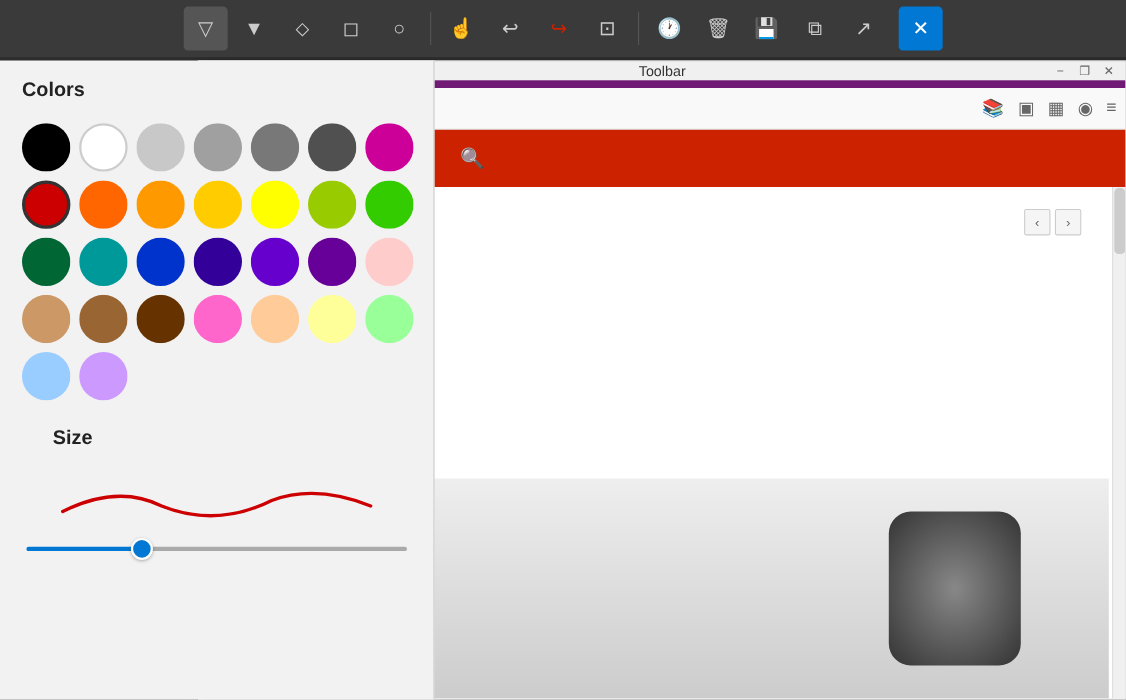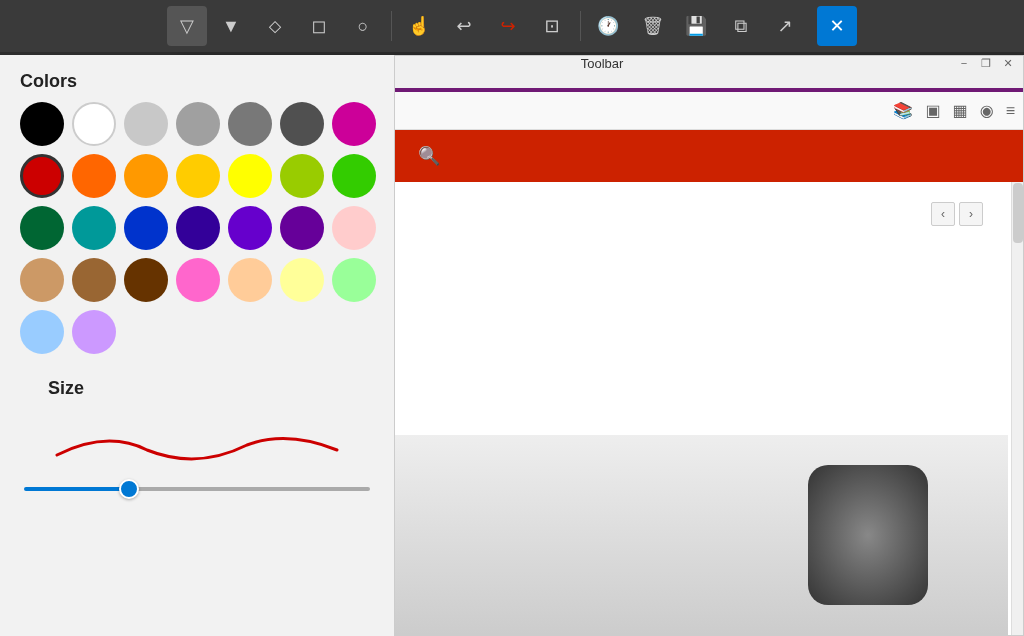--- a/index.html
+++ b/index.html
@@ -64,24 +64,25 @@
       right: 0;
       bottom: 0;
       background: #fff;
       border: 1px solid #ccc;
       box-shadow: 0 2px 10px rgba(0,0,0,0.3);
       display: flex;
       flex-direction: column;
       z-index: 10;
     }
     .browser-titlebar {
-      height: 36px;
+      height: 24px;
       background: #f0f0f0;
-      border-bottom: 4px solid #701a75;
-      display: flex;
+      border-bottom: 7px solid #701a75;
+      display: flex;
+      align-items: center;
       justify-content: center;
       position: relative;
       font-size: 13px;
       color: #333;
       font-weight: 500;
     }
     .browser-titlebar .title-text {
       font-size: 13px;
       color: #333;
     }
@@ -223,21 +224,21 @@
       bottom: 0;
       background: #f2f2f2;
       border-right: 1px solid #ccc;
       z-index: 50;
       padding: 16px 20px;
     }
     .panel-section-title {
       font-size: 18px;
       font-weight: 600;
       color: #222;
-      margin-bottom: 10px;
+      margin-bottom: 20px;
     }
     .color-grid {
       display: grid;
       grid-template-columns: repeat(7, 1fr);
       gap: 8px;
       margin-bottom: 24px;
     }
     .color-swatch {
       width: 44px;
       height: 44px;

